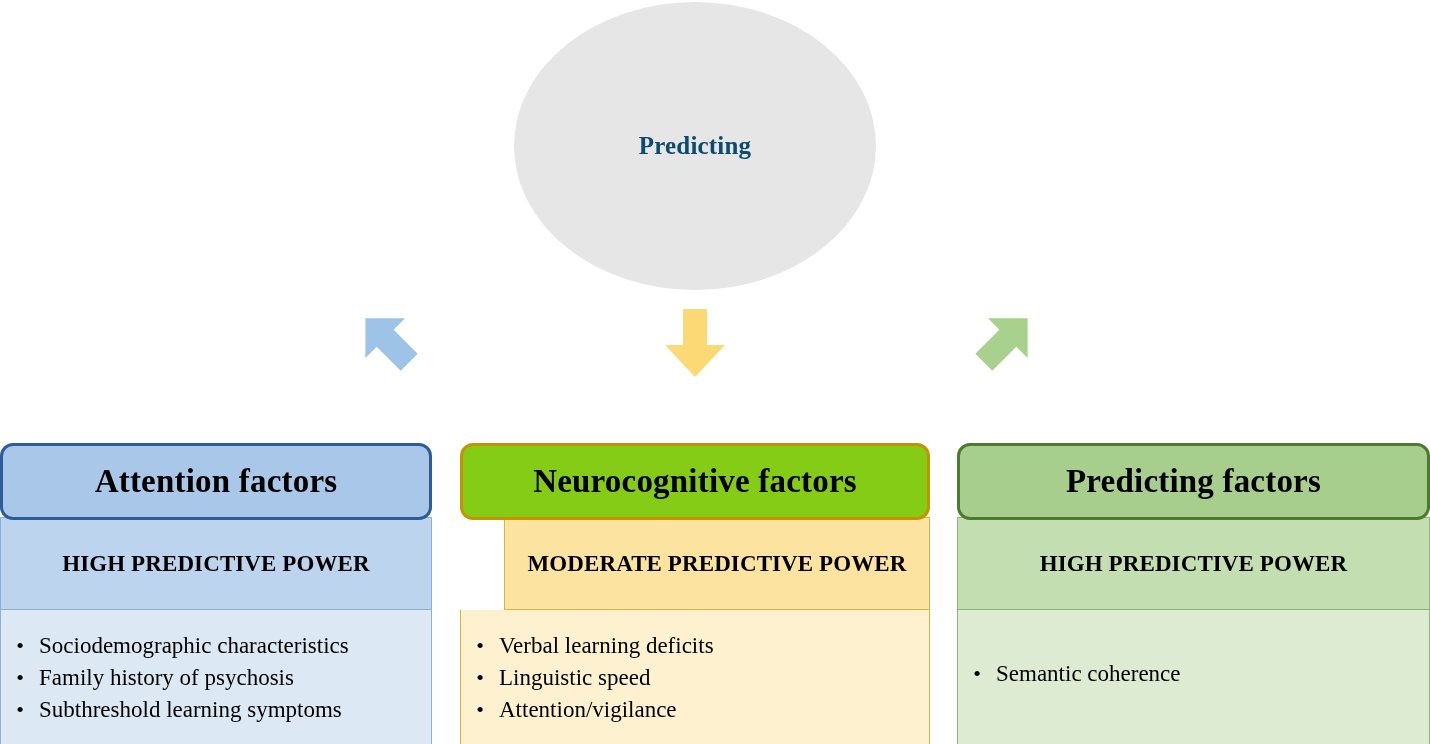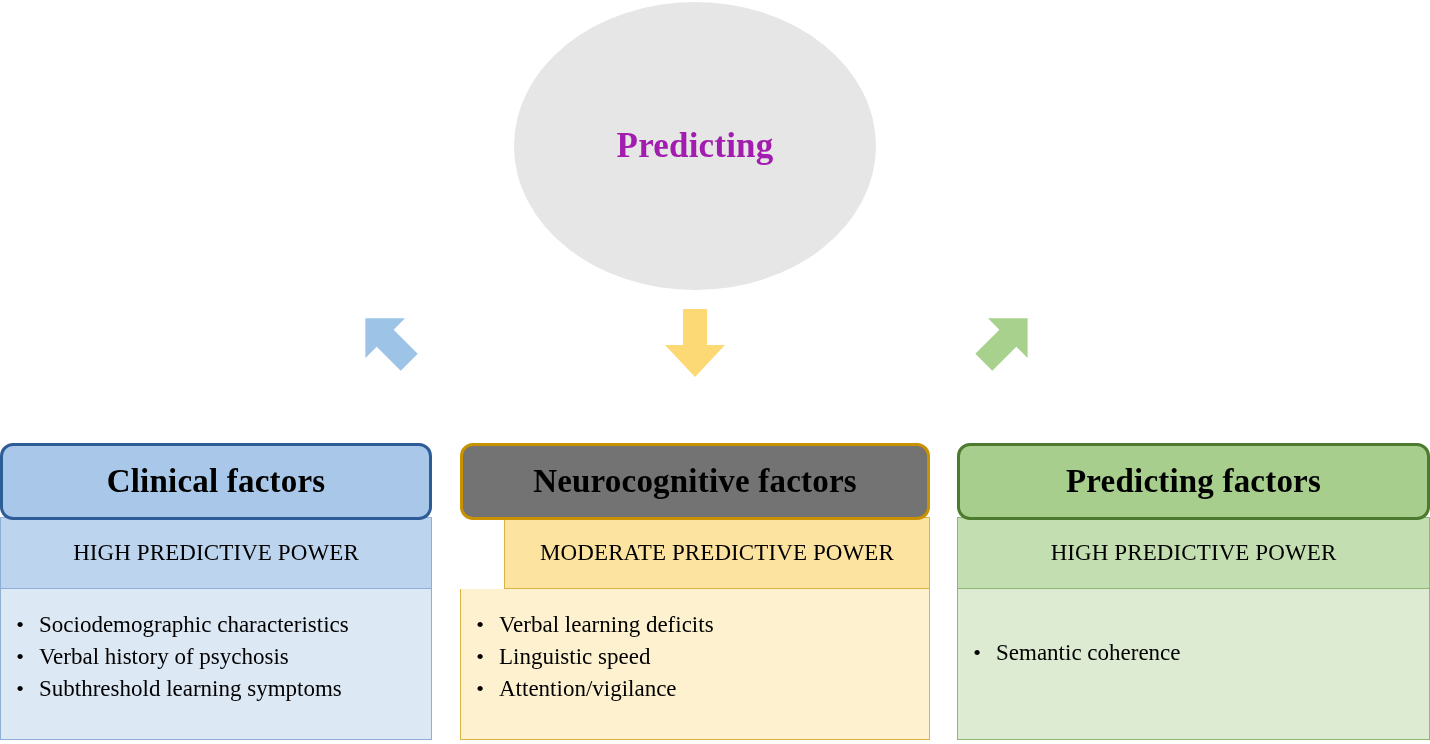--- a/index.html
+++ b/index.html
@@ -23,24 +23,24 @@
     width: 362px;
     height: 288px;
     background: #E7E6E6;
     border-radius: 50%;
     display: flex;
     align-items: center;
     justify-content: center;
     text-align: center;
   }
   .ellipse-text {
-    font-size: 35px;
+    font-size: 25px;
     font-weight: bold;
     line-height: 1.42;
-    color: #a21caf;
+    color: #0c4a6e;
     letter-spacing: 0.2px;
   }
 
   
   .arrow {
     position: absolute;
   }
 
   
   .column {
@@ -66,26 +66,27 @@
     font-size: 33px;
     font-weight: bold;
     color: #000000;
     text-align: center;
     letter-spacing: 0.2px;
   }
 
   .col-power {
     position: relative;
     margin-top: -3px;
-    height: 72px;
+    height: 93px;
     box-sizing: border-box;
     display: flex;
     align-items: center;
     justify-content: center;
     z-index: 1;
+    font-weight: bold;
   }
   .col-power-text {
     font-size: 23px;
     color: #000000;
     text-align: center;
     letter-spacing: 0.1px;
   }
 
   .col-list {
     position: relative;
@@ -108,21 +109,21 @@
     font-size: 22px;
   }
   .bullet-label { flex: 1 1 auto; }
 
   
   .col-blue .col-header { background: #A9C7E8; border: 3px solid #2E5C97; }
   .col-blue .col-power  { background: #BDD4EE; border: 1.5px solid #8FAFD4; }
   .col-blue .col-list   { background: #DDE8F5; border: 1.5px solid #8FAFD4; border-top: none;}
 
   
-  .col-yellow .col-header { background: #737373; border: 3px solid #C79100; }
+  .col-yellow .col-header { background: #84cc16; border: 3px solid #C79100; }
   .col-yellow .col-power  { background: #FCE3A0; border: 1.5px solid #D9B443; margin-left: 44px; }
   .col-yellow .col-list   { background: #FDF1CF; border: 1.5px solid #D9B443; border-top: none;}
 
   
   .col-green .col-header { background: #A8CE8E; border: 3px solid #4C7A2E; }
   .col-green .col-power  { background: #C3DEB0; border: 1.5px solid #8FB577; }
   .col-green .col-list   { background: #DDEBD2; border: 1.5px solid #8FB577; border-top: none;}
   .col-green .col-list   { padding-top: 48px; }
 </style>
 </head>
@@ -145,33 +146,33 @@
 </svg>
 
 <svg class="arrow" style="left:965px; top:303px;" width="80" height="76" viewBox="0 0 80 76">
   <g transform="rotate(-135 40 38) scale(-1,1) translate(-80,0)">
     <polygon points="28,8 52,8 52,42 68,42 40,70 12,42 28,42" fill="#A9D18E"></polygon>
   </g>
 </svg>
 
 <div class="column col-blue">
   <div class="col-header">
-    <span class="col-header-text">Clinical factors</span>
+    <span class="col-header-text">Attention factors</span>
   </div>
   <div class="col-power">
     <span class="col-power-text">HIGH PREDICTIVE POWER</span>
   </div>
   <div class="col-list">
     <div class="bullet-row">
       <span class="bullet-dot">•</span>
       <span class="bullet-label">Sociodemographic characteristics</span>
     </div>
     <div class="bullet-row">
       <span class="bullet-dot">•</span>
-      <span class="bullet-label">Verbal history of psychosis</span>
+      <span class="bullet-label">Family history of psychosis</span>
     </div>
     <div class="bullet-row">
       <span class="bullet-dot">•</span>
       <span class="bullet-label">Subthreshold learning symptoms</span>
     </div>
   </div>
 </div>
 
 <div class="column col-yellow">
   <div class="col-header">

